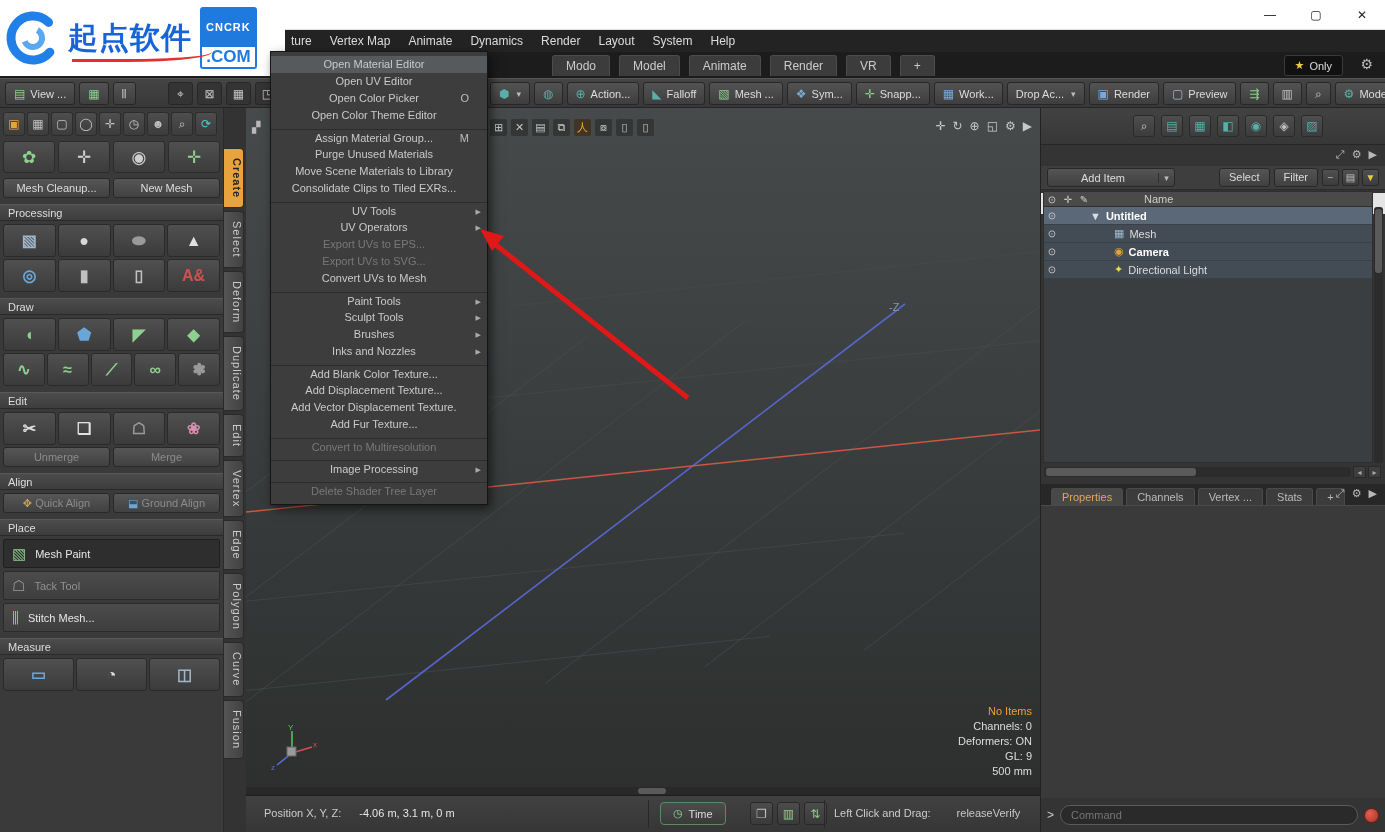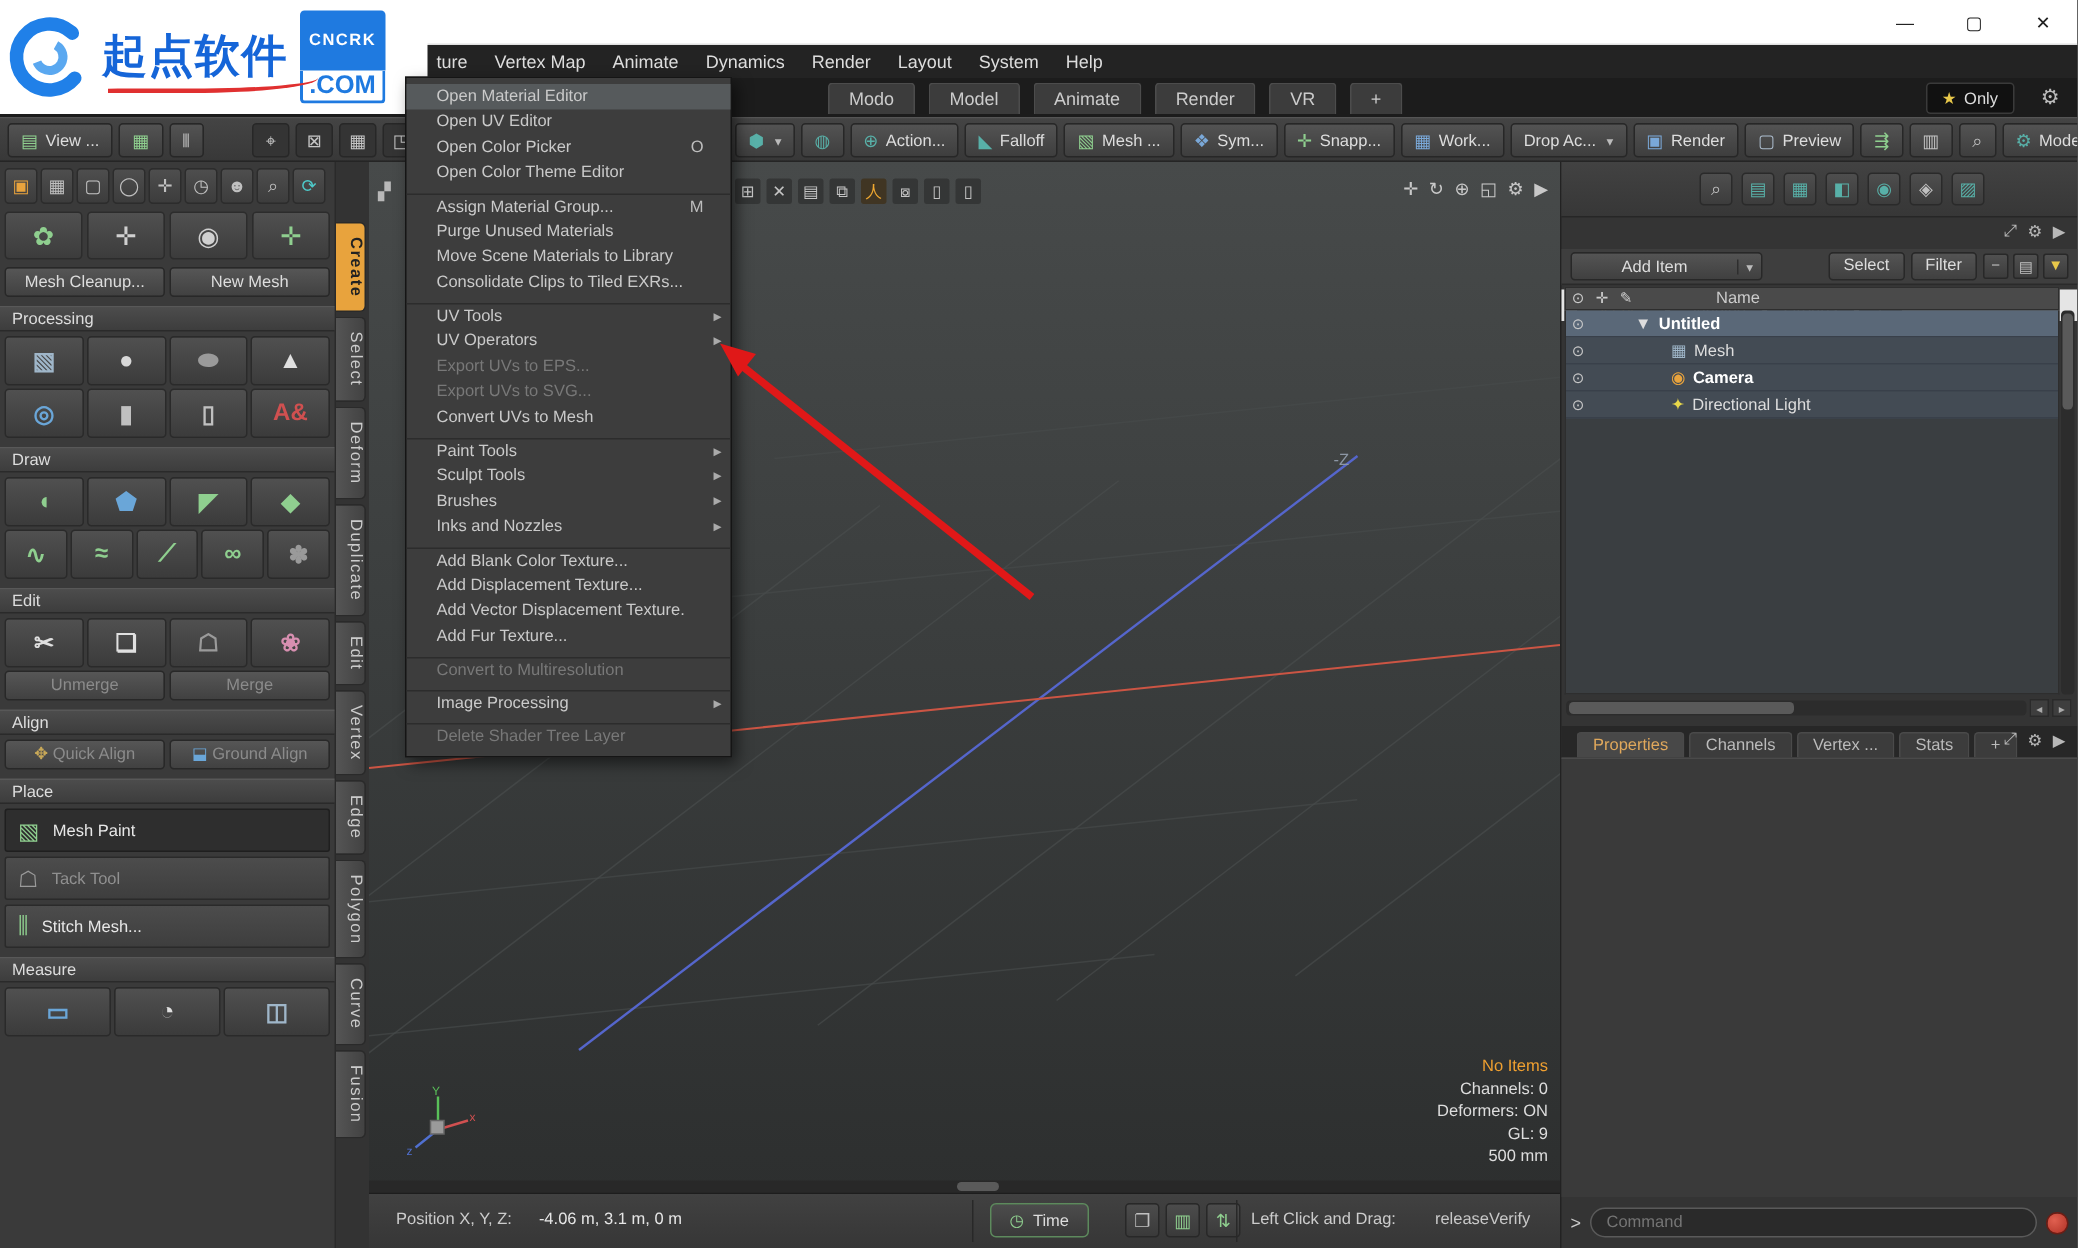--- a/index.html
+++ b/index.html
@@ -77,21 +77,21 @@
   .vp-scroll .thumb{position:absolute;left:392px;width:28px;top:1px;bottom:1px;background:#5a5a5a;border-radius:3px;}
   .gizmo{position:absolute;left:24px;bottom:24px;}
 
   
   .anno{position:absolute;inset:0;z-index:70;pointer-events:none;}
 
   
   .ctx-menu{position:absolute;left:270px;top:51px;width:218px;background:#3d3d3d;border:1px solid #151515;box-shadow:3px 4px 10px rgba(0,0,0,.55);padding:4px 0 5px;z-index:60;}
   .ctx-close{position:absolute;top:3px;right:5px;color:#999;font-size:9px;}
   .mi{position:relative;height:17px;line-height:17px;padding:0 18px 0 20px;font-size:11px;color:#cacaca;display:flex;white-space:nowrap;}
-  .mi .mi-label{flex:1;overflow:hidden;}
+  .mi .mi-label{flex:1;overflow:hidden;text-align:center;}
   .mi .mi-short{width:12px;text-align:right;color:#bdbdbd;}
   .mi.submenu::after{content:"▶";position:absolute;right:6px;top:0;font-size:7px;line-height:17px;color:#aaa;}
   .mi.disabled .mi-label{color:#787878;}
   .mi.hover{background:#565a5c;}
   .mi.sep{margin-top:5px;border-top:1px solid #2c2c2c;}
 
   
   .right-panel{position:absolute;left:1040px;top:108px;right:0;bottom:0;background:#343434;border-left:1px solid #222;}
   .rp-icons{position:absolute;top:0;left:0;right:0;height:37px;background:linear-gradient(#424242,#373737);border-bottom:1px solid #262626;display:flex;align-items:center;gap:6px;padding-left:92px;}
   .rp-ic{width:22px;height:22px;display:flex;align-items:center;justify-content:center;background:linear-gradient(#4e4e4e,#3c3c3c);border:1px solid #2a2a2a;border-radius:3px;font-size:12px;}

